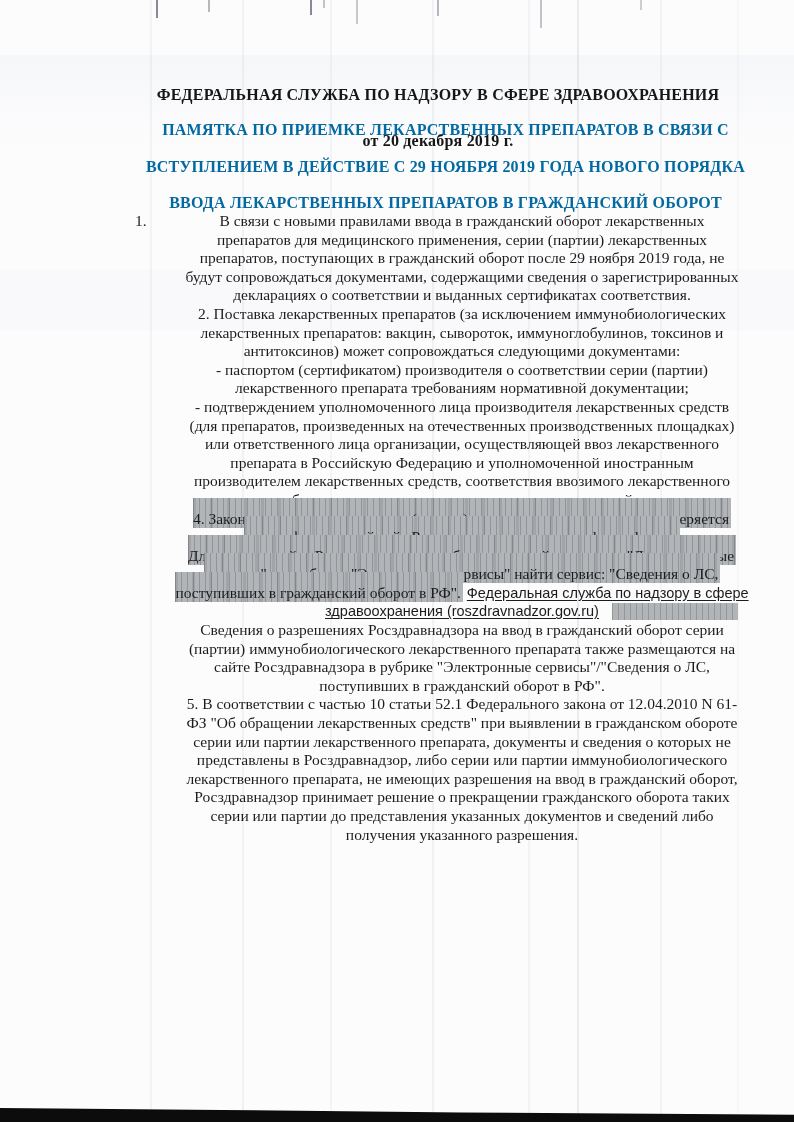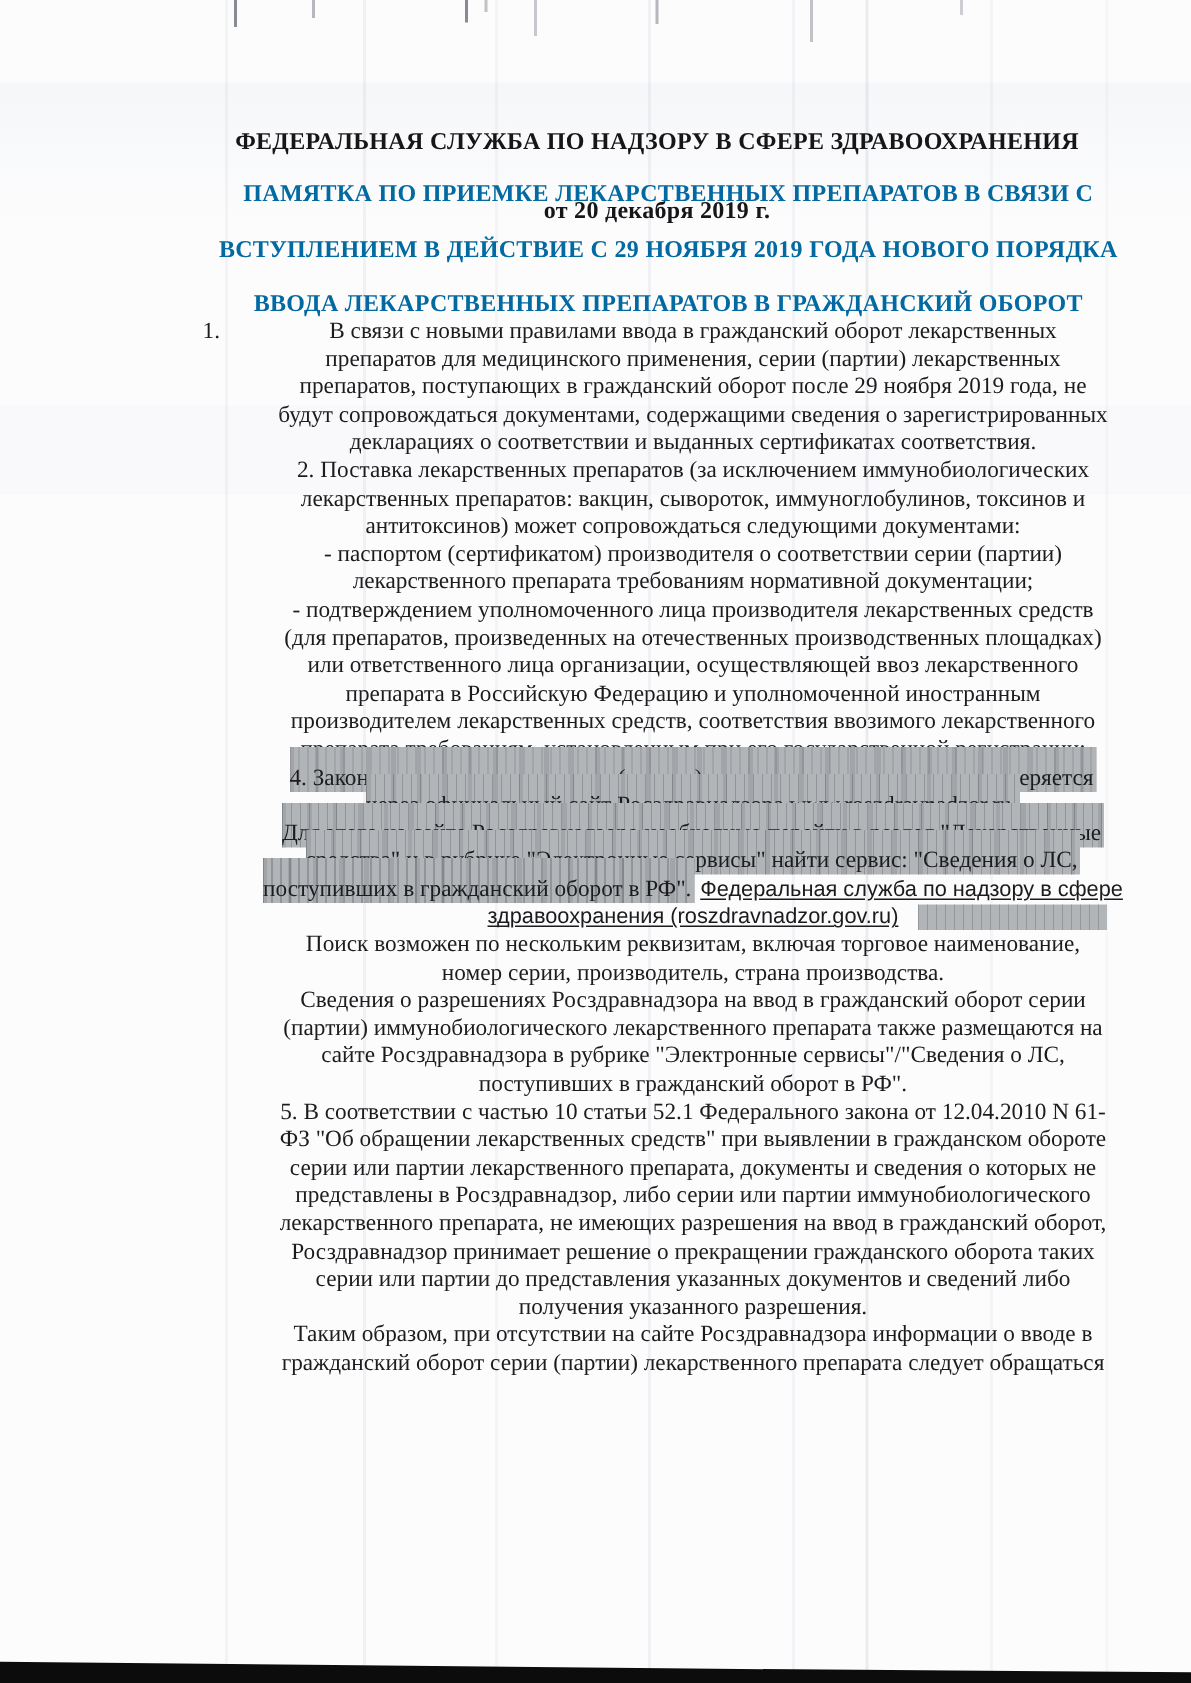--- a/index.html
+++ b/index.html
@@ -132,35 +132,31 @@
 или ответственного лица организации, осуществляющей ввоз лекарственного
 препарата в Российскую Федерацию и уполномоченной иностранным
 производителем лекарственных средств, соответствия ввозимого лекарственного
 препарата требованиям, установленным при его государственной регистрации;</p>
     <p><span class="hl">4. Законность нахождения серии (партии) лекарственного препарата проверяется
 через официальный сайт Росздравнадзора www.roszdravnadzor.ru.
 Для этого на сайте Росздравнадзора необходимо перейти в раздел "Лекарственные
 средства" и в рубрике "Электронные сервисы" найти сервис: "Сведения о ЛС,
 поступивших в гражданский оборот в РФ".</span> <a class="doc-link" href="#">Федеральная служба по надзору в сфере
 здравоохранения (roszdravnadzor.gov.ru)</a></p>
-    <p>Поиск возможен по нескольким реквизитам, включая торговое наименование,
-номер серии, производитель, страна производства.</p>
     <p>Сведения о разрешениях Росздравнадзора на ввод в гражданский оборот серии
 (партии) иммунобиологического лекарственного препарата также размещаются на
 сайте Росздравнадзора в рубрике "Электронные сервисы"/"Сведения о ЛС,
 поступивших в гражданский оборот в РФ".</p>
     <p>5. В соответствии с частью 10 статьи 52.1 Федерального закона от 12.04.2010 N 61-
 ФЗ "Об обращении лекарственных средств" при выявлении в гражданском обороте
 серии или партии лекарственного препарата, документы и сведения о которых не
 представлены в Росздравнадзор, либо серии или партии иммунобиологического
 лекарственного препарата, не имеющих разрешения на ввод в гражданский оборот,
 Росздравнадзор принимает решение о прекращении гражданского оборота таких
 серии или партии до представления указанных документов и сведений либо
 получения указанного разрешения.</p>
-    <p>Таким образом, при отсутствии на сайте Росздравнадзора информации о вводе в
-гражданский оборот серии (партии) лекарственного препарата следует обращаться</p>
   </div>
 
   <div class="hl-artifact"></div>
 
   <div class="scan-band"></div>
 
 </div>
 
 </body></html>

